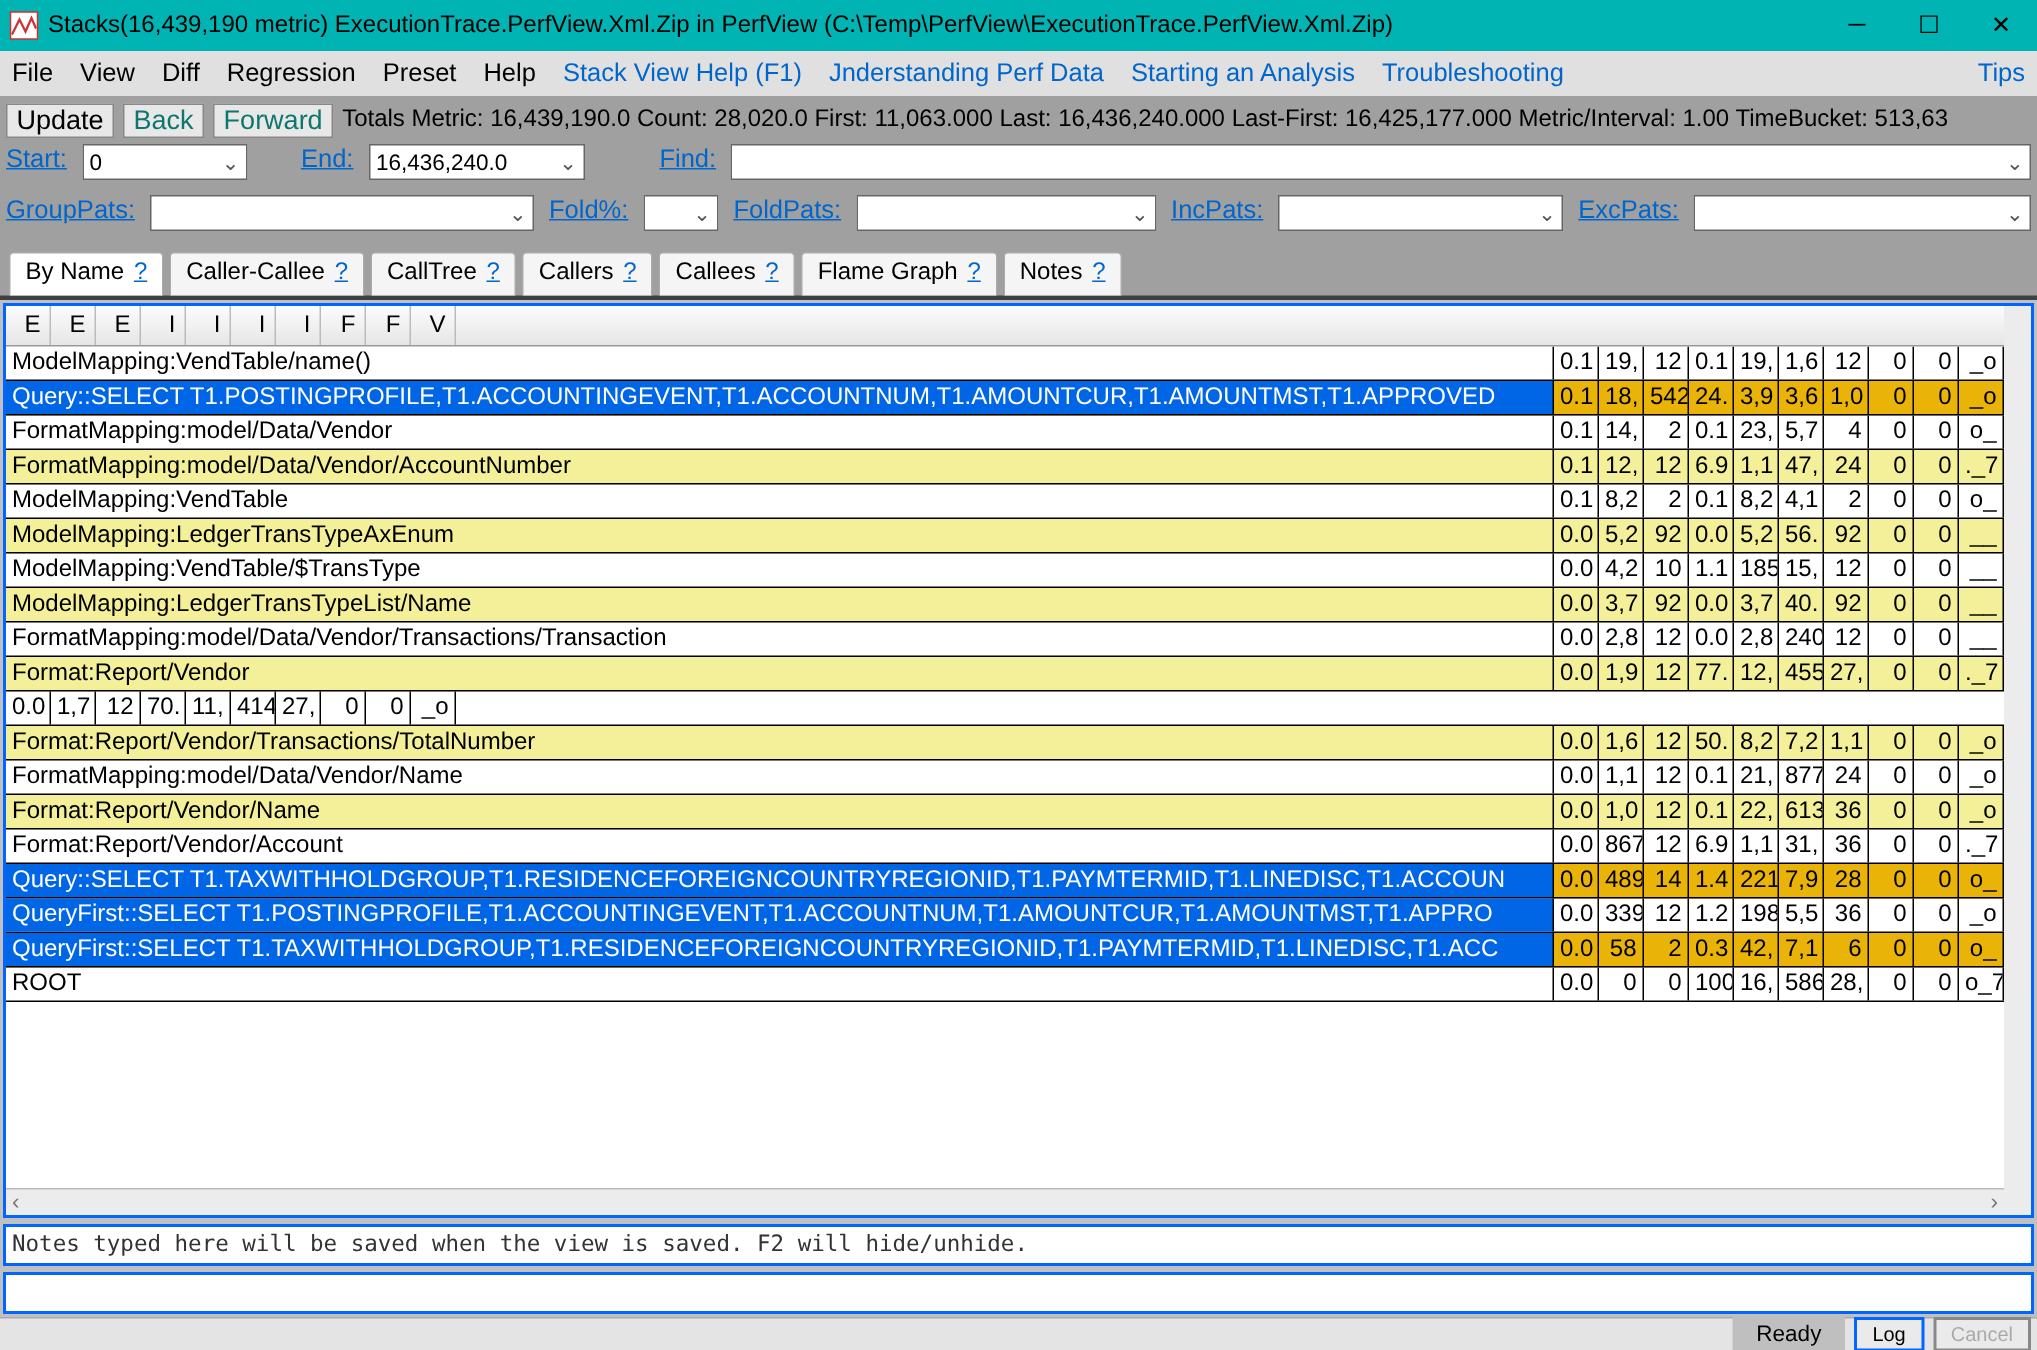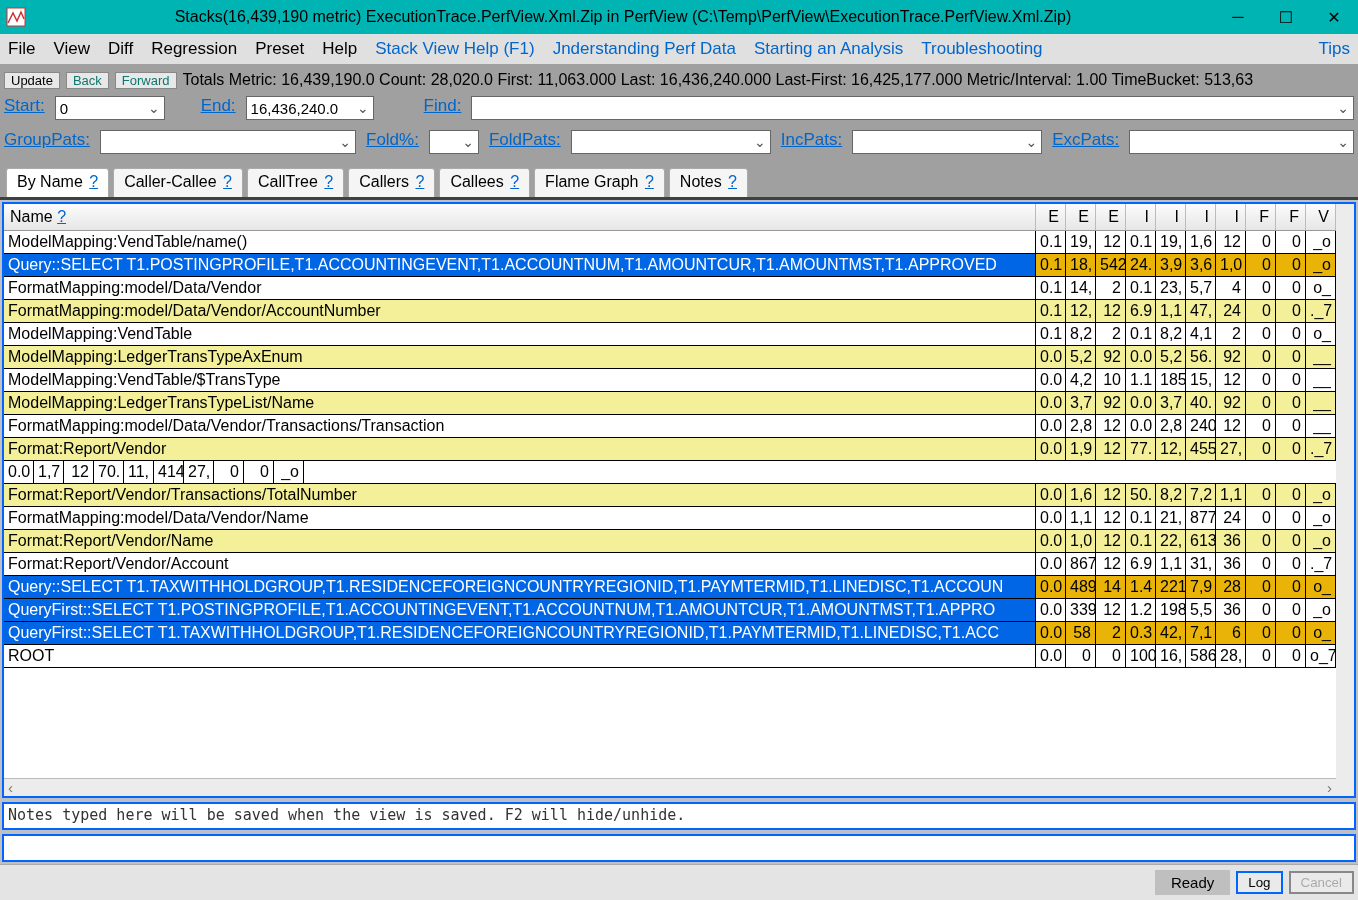--- a/index.html
+++ b/index.html
@@ -1,25 +1,25 @@
 <!DOCTYPE html>
 <html><head>
 <meta charset="utf-8">
 <style>
   * { box-sizing: border-box; margin: 0; padding: 0; }
   body { font-family: "Segoe UI", Arial, sans-serif; font-size: 15px; background: #c0c0c0; width: 1358px; height: 900px; overflow: hidden; display: flex; flex-direction: column; }
   .titlebar { background: #00b4b4; height: 34px; display: flex; align-items: center; padding: 0 0 0 6px; color: #000; }
   .titlebar .icon { width: 20px; height: 20px; margin-right: 6px; display: inline-block; }
-  .titlebar .title-text { flex: 1; font-size: 16px; white-space: nowrap; overflow: hidden; text-align: center; }
+  .titlebar .title-text { flex: 1; font-size: 16px; white-space: nowrap; overflow: hidden; }
   .win-btn { width: 48px; height: 34px; display: flex; align-items: center; justify-content: center; font-size: 16px; }
   .menubar { background: #e0e0e0; height: 30px; display: flex; align-items: center; padding: 0 8px; gap: 18px; }
   .menubar .menu-item { font-size: 17px; color: #000; }
   .menubar .menu-link { color: #0066cc; font-size: 17px; }
   .toolbar { background: #a0a0a0; height: 32px; display: flex; align-items: center; padding: 0 4px; gap: 6px; font-size: 16px; color: #000; }
-  .toolbar button { font-size: 13px; padding: 0 6px; background: #e8e8e8; border: 1px solid #888; }
+  .toolbar button { font-size: 18px; padding: 0 6px; background: #e8e8e8; border: 1px solid #888; }
   .toolbar button[disabled] { color: #0f766e; }
   .filter-row { background: #a0a0a0; height: 34px; display: flex; align-items: flex-start; padding: 0 4px; gap: 10px; }
   .filter-row .label { color: #0066cc; text-decoration: underline; font-size: 17px; }
   .filter-row input, .filter-row .combo { background: #fff; border: 1px solid #666; height: 24px; font-size: 15px; padding: 0 4px; }
   .combo { display: flex; align-items: center; position: relative; }
   .combo::after { content: "⌄"; position: absolute; right: 4px; font-size: 14px; color: #555; }
   .tabs-row { background: #a0a0a0; height: 36px; display: flex; align-items: flex-end; padding: 0 6px; gap: 4px; border-bottom: 3px solid #404040; }
   .tab { background: #f5f5f5; border: 1px solid #aaa; border-bottom: none; padding: 4px 10px 6px 10px; font-size: 16px; border-radius: 3px 3px 0 0; }
   .tab.active { background: #fff; font-weight: normal; }
   .tab .q { color: #0066cc; text-decoration: underline; margin-left: 2px; }
@@ -30,21 +30,21 @@
   .num-col { width: 30px; text-align: right; }
   .grid-body { flex: 1; overflow: auto; }
   .row { display: flex; border-bottom: 1px solid #000; font-size: 16px; }
   .row .cell { border-right: 1px solid #000; padding: 2px 4px; overflow: hidden; white-space: nowrap; }
   .row.alt { background: #f3f099; }
   .row.sel .name-col { background: #0066e6; color: #fff; }
   .row.sel.alt { background: #eab308; }
   .row .num-col { text-align: right; }
   .hscroll { height: 18px; background: #ececec; border-top: 1px solid #bbb; display: flex; align-items: center; justify-content: space-between; padding: 0 4px; color: #777; }
   .notes-area { border: 2px solid #0066ff; margin: 2px; background: #fff; height: 28px; font-family: monospace; font-size: 15px; padding: 2px 4px; color: #333; }
-  .status-bar { height: 36px; background: #e4e4e4; display: flex; align-items: center; justify-content: flex-end; gap: 6px; padding: 0 4px; border-top: 1px solid #aaa; }
+  .status-bar { height: 22px; background: #e4e4e4; display: flex; align-items: center; justify-content: flex-end; gap: 6px; padding: 0 4px; border-top: 1px solid #aaa; }
   .status-bar .status-text { margin-right: auto; padding-left: 0; }
   .status-bar .ready { background: #bfbfbf; padding: 4px 16px; }
   .status-bar button { padding: 2px 10px; border: 2px solid #888; background: #eaeaea; }
   .cmd-bar { border: 2px solid #0066ff; margin: 2px; background: #fff; height: 28px; }
   .vscroll { width: 18px; background: #ececec; }
 </style>
 </head>
 <body>
 
 <div class="titlebar">
@@ -82,21 +82,21 @@
   <span style="white-space:nowrap;overflow:hidden;">Totals Metric: 16,439,190.0  Count: 28,020.0  First: 11,063.000 Last: 16,436,240.000  Last-First: 16,425,177.000  Metric/Interval: 1.00  TimeBucket: 513,63</span>
 </div>
 
 <div class="filter-row">
   <span class="label">Start:</span>
   <div class="combo" style="width:110px">
       <span>0</span>
     </div>
   <span style="width:16px"></span>
   <span class="label">End:</span>
-  <div class="combo" style="width:128px">
+  <div class="combo" style="width:144px">
       <span>16,436,240.0</span>
     </div>
   <span style="width:30px"></span>
   <span class="label">Find:</span>
   <div class="combo" style="flex:1"></div>
 </div>
 
 <div class="filter-row">
   <span class="label">GroupPats:</span>
   <div class="combo" style="width:256px"></div>
@@ -117,21 +117,20 @@
   <div class="tab"><span>Callers</span> <span class="q">?</span></div>
   <div class="tab"><span>Callees</span> <span class="q">?</span></div>
   <div class="tab"><span>Flame Graph</span> <span class="q">?</span></div>
   <div class="tab"><span>Notes</span> <span class="q">?</span></div>
 </div>
 
 <div class="grid-container">
   <div style="display:flex; flex:1; overflow:hidden;">
     <div style="flex:1; display:flex; flex-direction:column; overflow:hidden;">
       <div class="grid-header">
-        <div class="col name-col"><span>Name</span> <span style="color:#0066cc;text-decoration:underline">?</span></div>
         <div id="hdr-cols" style="display:flex">
             <div class="col num-col">E</div>
             <div class="col num-col">E</div>
             <div class="col num-col">E</div>
             <div class="col num-col">I</div>
             <div class="col num-col">I</div>
             <div class="col num-col">I</div>
             <div class="col num-col">I</div>
             <div class="col num-col">F</div>
             <div class="col num-col">F</div>

